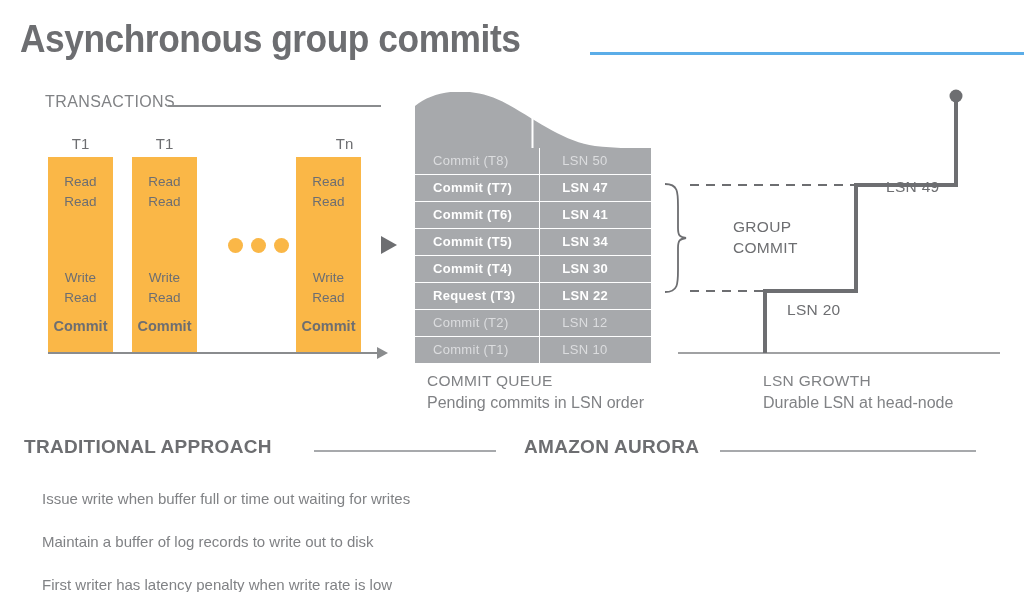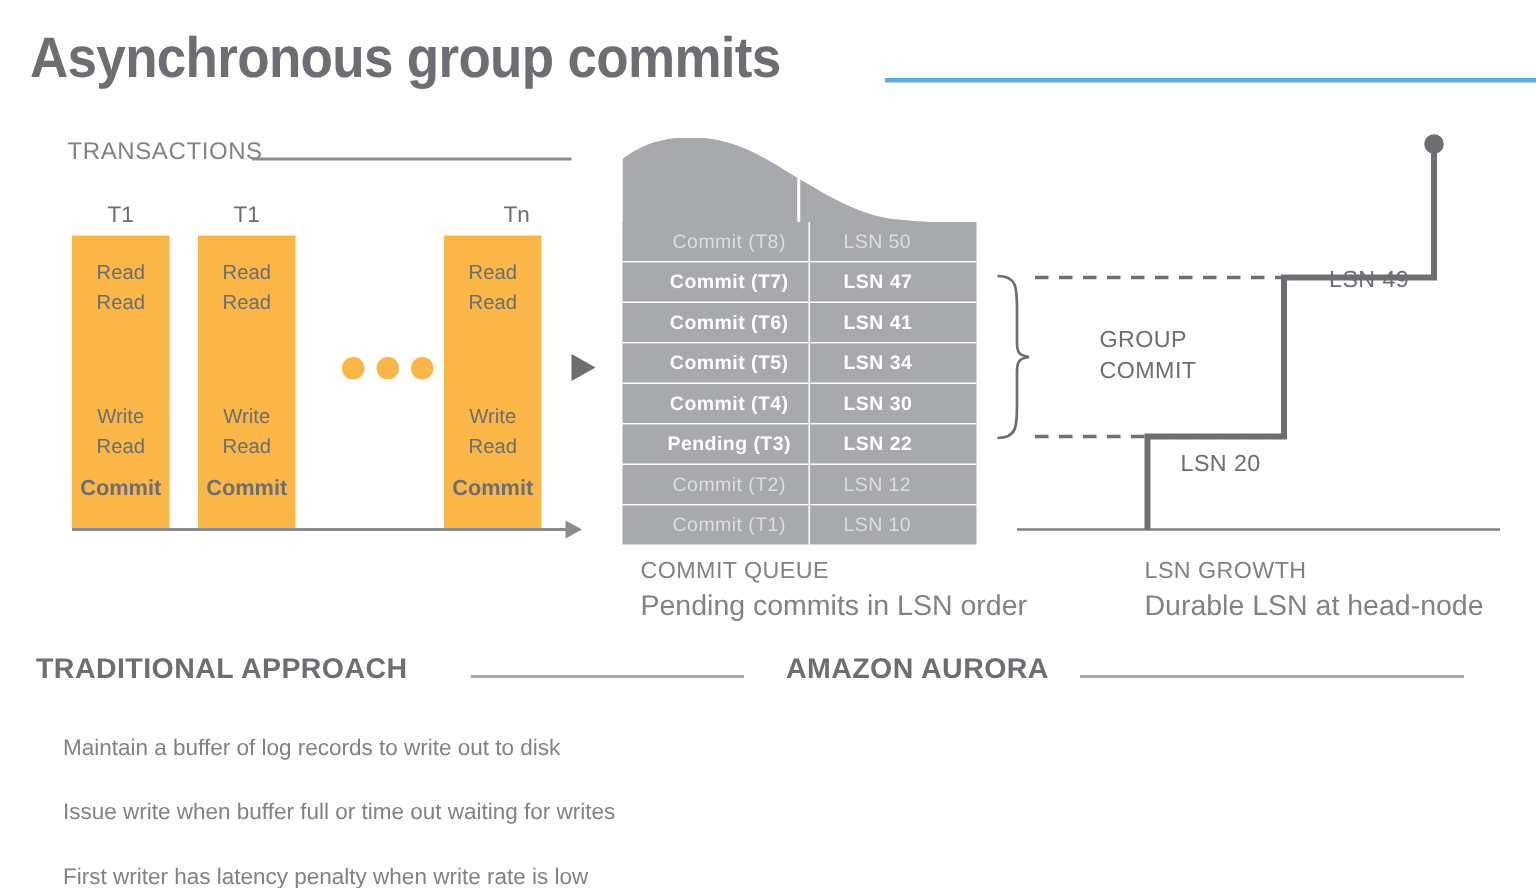--- a/index.html
+++ b/index.html
@@ -78,30 +78,30 @@
   }
   .qrow{
     position:relative;height:26px;background:#a7a9ac;
     display:flex;align-items:center;
     border-bottom:1.5px solid #ffffff;
   }
   .qrow:last-child{border-bottom:none;}
   .qcell{
     font-size:13px;letter-spacing:0.3px;
   }
-  .qcell.left{width:134px;padding-left:18px;box-sizing:border-box;border-right:1.5px solid #ffffff;height:26px;line-height:26px;text-align:center;}
+  .qcell.left{width:134px;padding-left:18px;box-sizing:border-box;border-right:1.5px solid #ffffff;height:26px;line-height:26px;}
   .qcell.right{width:118px;padding-left:22px;box-sizing:border-box;height:26px;line-height:26px;}
   .qrow.dim .qcell{color:#dcdddf;font-weight:normal;}
   .qrow.hi  .qcell{color:#ffffff;font-weight:bold;}
 
   
   .lsnsvg{position:absolute;left:660px;top:80px;}
 
   .cap{position:absolute;font-size:15.5px;color:#808285;letter-spacing:0.3px;}
-  .cap .sub{display:block;font-size:19px;color:#808285;margin-top:4px;letter-spacing:0;}
+  .cap .sub{display:block;font-size:16px;color:#808285;margin-top:4px;letter-spacing:0;}
 
   
   .sec{position:absolute;top:436px;}
   .sec h3{
     margin:0;font-size:19px;font-weight:bold;color:#6d6e71;letter-spacing:0.3px;
     display:inline-block;
   }
   .sec .hrule{
     position:absolute;top:14px;height:1.5px;background:#a7a9ac;
   }
@@ -190,21 +190,21 @@
     </div>
     <div class="qrow hi">
       <div class="qcell left">Commit (T5)</div>
       <div class="qcell right">LSN 34</div>
     </div>
     <div class="qrow hi">
       <div class="qcell left">Commit (T4)</div>
       <div class="qcell right">LSN 30</div>
     </div>
     <div class="qrow hi">
-      <div class="qcell left">Pending (T3)</div>
+      <div class="qcell left">Request (T3)</div>
       <div class="qcell right">LSN 22</div>
     </div>
     <div class="qrow dim">
       <div class="qcell left">Commit (T2)</div>
       <div class="qcell right">LSN 12</div>
     </div>
     <div class="qrow dim">
       <div class="qcell left">Commit (T1)</div>
       <div class="qcell right">LSN 10</div>
     </div>
@@ -237,22 +237,22 @@
   </div>
   <div class="cap" style="left:763px;top:372px;">
     <span>LSN GROWTH</span>
     <span class="sub">Durable LSN at head-node</span>
   </div>
 
   <div class="sec" style="left:24px;width:470px;">
     <h3>TRADITIONAL APPROACH</h3>
     <div class="hrule" style="left:290px;width:182px;"></div>
     <ul>
+      <li>Issue write when buffer full or time out waiting for writes</li>
       <li>Maintain a buffer of log records to write out to disk</li>
-      <li>Issue write when buffer full or time out waiting for writes</li>
       <li>First writer has latency penalty when write rate is low</li>
     </ul>
   </div>
 
   <div class="sec" style="left:524px;width:480px;">
     <h3>AMAZON AURORA</h3>
     <div class="hrule" style="left:196px;width:256px;"></div>
   </div>
 
 </div>

